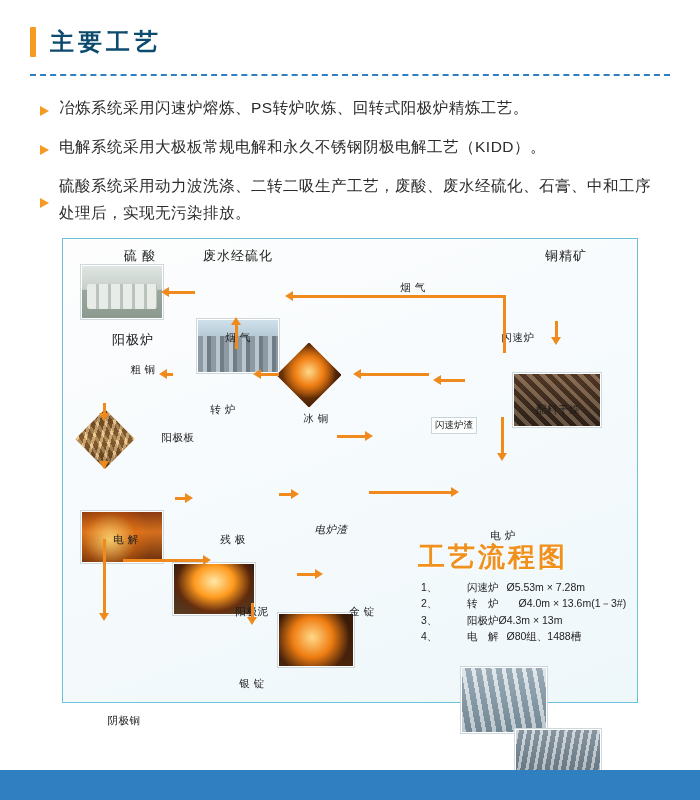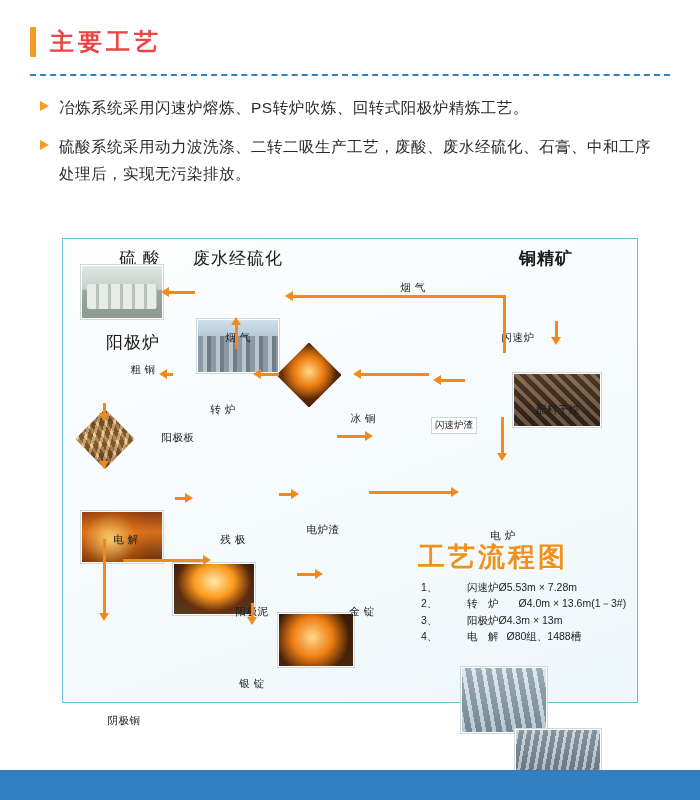--- a/index.html
+++ b/index.html
@@ -13,33 +13,33 @@
   }
   
   .page-head{
     padding:26px 0 0 30px;
     display:flex;align-items:center;
   }
   .head-bar{
     width:6px;height:30px;background:#f59a23;margin-right:14px;border-radius:1px;
   }
   .head-title{
-    font-size:24px;letter-spacing:4px;color:#ef4444;font-weight:bold;
+    font-size:24px;letter-spacing:4px;color:#0c4a6e;font-weight:bold;
   }
   .dash-rule{
     margin:16px 30px 0 30px;
     border-top:2px dashed #2f7fc1;
     height:0;
   }
   
   .bullets{
     margin:18px 34px 0 40px;
   }
   .bullet{
-    display:flex;align-items:flex-start;margin-bottom:12px;
+    display:flex;align-items:center;margin-bottom:12px;
   }
   .bullet .tri{
     width:0;height:0;
     border-left:9px solid #f59a23;
     border-top:5.5px solid transparent;
     border-bottom:5.5px solid transparent;
     margin:7px 10px 0 0;flex:0 0 auto;
   }
   .bullet .txt{
     font-size:15.5px;line-height:1.75;color:#2c2c2c;letter-spacing:.5px;
@@ -53,21 +53,21 @@
   }
   
   .node{position:absolute;box-sizing:border-box;}
   .thumb{
     border:1.5px solid #ffffff;
     box-shadow:0 0 0 1px #cfd8dc;
     overflow:hidden;position:relative;
   }
   .cap{
     position:absolute;width:120px;text-align:center;
-    font-size:17px;color:#1b1b1b;letter-spacing:1px;white-space:nowrap;
+    font-size:13px;color:#1b1b1b;letter-spacing:1px;white-space:nowrap;
   }
   .cap.small{font-size:10.5px;letter-spacing:.5px;}
   .lbl-box{
     position:absolute;background:rgba(255,255,255,.85);
     border:1px solid #c9d6db;font-size:9.5px;padding:1px 3px;white-space:nowrap;
     color:#222;
   }
   
   .arr{position:absolute;background:#f08a1d;}
   .arr.h{height:3px;}
@@ -138,58 +138,62 @@
 </div>
 <div class="dash-rule"></div>
 
 <div class="bullets">
   <div class="bullet">
     <div class="tri"></div>
     <div class="txt">冶炼系统采用闪速炉熔炼、PS转炉吹炼、回转式阳极炉精炼工艺。</div>
   </div>
   <div class="bullet">
     <div class="tri"></div>
+    <div class="txt">电解系统采用大极板常规电解和永久不锈钢阴极电解工艺（KIDD）。</div>
+  </div>
+  <div class="bullet">
+    <div class="tri"></div>
     <div class="txt">硫酸系统采用动力波洗涤、二转二吸生产工艺，废酸、废水经硫化、石膏、中和工序处理后，实现无污染排放。</div>
   </div>
 </div>
 
 <div class="diagram">
 
   <div class="cap" style="left:17px;top:8px;">硫 酸</div>
   <div class="cap" style="left:115px;top:8px;">废水经硫化</div>
-  <div class="cap" style="left:423px;top:8px;font-weight:bold;">铜精矿</div>
+  <div class="cap" style="left:443px;top:8px;">铜精矿</div>
 
   <div class="node thumb p-acid" style="left:18px;top:26px;width:82px;height:54px;"></div>
   <div class="node thumb p-plant" style="left:134px;top:26px;width:82px;height:54px;"></div>
   <div class="node thumb p-ore" style="left:450px;top:26px;width:88px;height:54px;"></div>
 
   <div class="cap" style="left:10px;top:92px;">阳极炉</div>
   <div class="cap small" style="left:395px;top:92px;">闪速炉</div>
 
   <div class="node thumb p-anode" style="left:18px;top:110px;width:82px;height:52px;"></div>
   <div class="node thumb p-converter" style="left:110px;top:110px;width:82px;height:52px;"></div>
   <div class="node thumb p-matte" style="left:215px;top:108px;width:76px;height:54px;"></div>
   <div class="node thumb p-flash" style="left:398px;top:108px;width:86px;height:66px;"></div>
   <div class="node thumb p-dry" style="left:452px;top:104px;width:86px;height:56px;"></div>
   <div class="cap small" style="left:435px;top:164px;">配料干燥</div>
 
   <div class="cap small" style="left:100px;top:164px;">转 炉</div>
-  <div class="cap small" style="left:193px;top:173px;text-align:right;">冰 铜</div>
+  <div class="cap small" style="left:193px;top:173px;">冰 铜</div>
 
   <div class="diamond p-matte" style="left:222px;top:112px;width:46px;height:46px;">
       <div class="p-matte"></div>
     </div>
   <div class="diamond p-anodeplate" style="left:20px;top:178px;width:42px;height:42px;">
       <div class="p-anodeplate"></div>
     </div>
   <div class="cap small" style="left:55px;top:192px;">阳极板</div>
 
   <div class="cap small" style="left:3px;top:294px;">电 解</div>
   <div class="cap small" style="left:110px;top:294px;">残 极</div>
-  <div class="cap small" style="left:200px;top:284px;">电炉渣</div>
+  <div class="cap small" style="left:208px;top:284px;font-style:italic;">电炉渣</div>
   <div class="cap small" style="left:380px;top:290px;">电 炉</div>
 
   <div class="cap small" style="left:129px;top:366px;">阳极泥</div>
   <div class="cap small" style="left:239px;top:366px;">金 锭</div>
 
   <div class="cap small" style="left:1px;top:438px;margin-top:37px;">阴极铜</div>
   <div class="cap small" style="left:129px;top:438px;">银 锭</div>
 
   <div class="cap small" style="left:290px;top:42px;">烟 气</div>
   <div class="cap small" style="left:115px;top:92px;">烟 气</div>
@@ -253,21 +257,21 @@
 
   <div class="arr h" style="left:274px;top:196px;width:30px;"></div>
   <div class="tip r" style="left:302px;top:192px;"></div>
 
   <div class="flow-title">工艺流程图</div>
 
   <div class="spec-list">
     <div class="row">
       <span class="idx">1、</span>
       <span>闪速炉</span>
-      <span style="">Ø5.53m × 7.28m</span>
+      <span style="margin-left:8px;">Ø5.53m × 7.28m</span>
     </div>
     <div class="row">
       <span class="idx">2、</span>
       <span>转　炉</span>
       <span style="margin-left:20px;">Ø4.0m × 13.6m(1－3#)</span>
     </div>
     <div class="row">
       <span class="idx">3、</span>
       <span>阳极炉</span>
       <span style="margin-left:0;">Ø4.3m × 13m</span>

